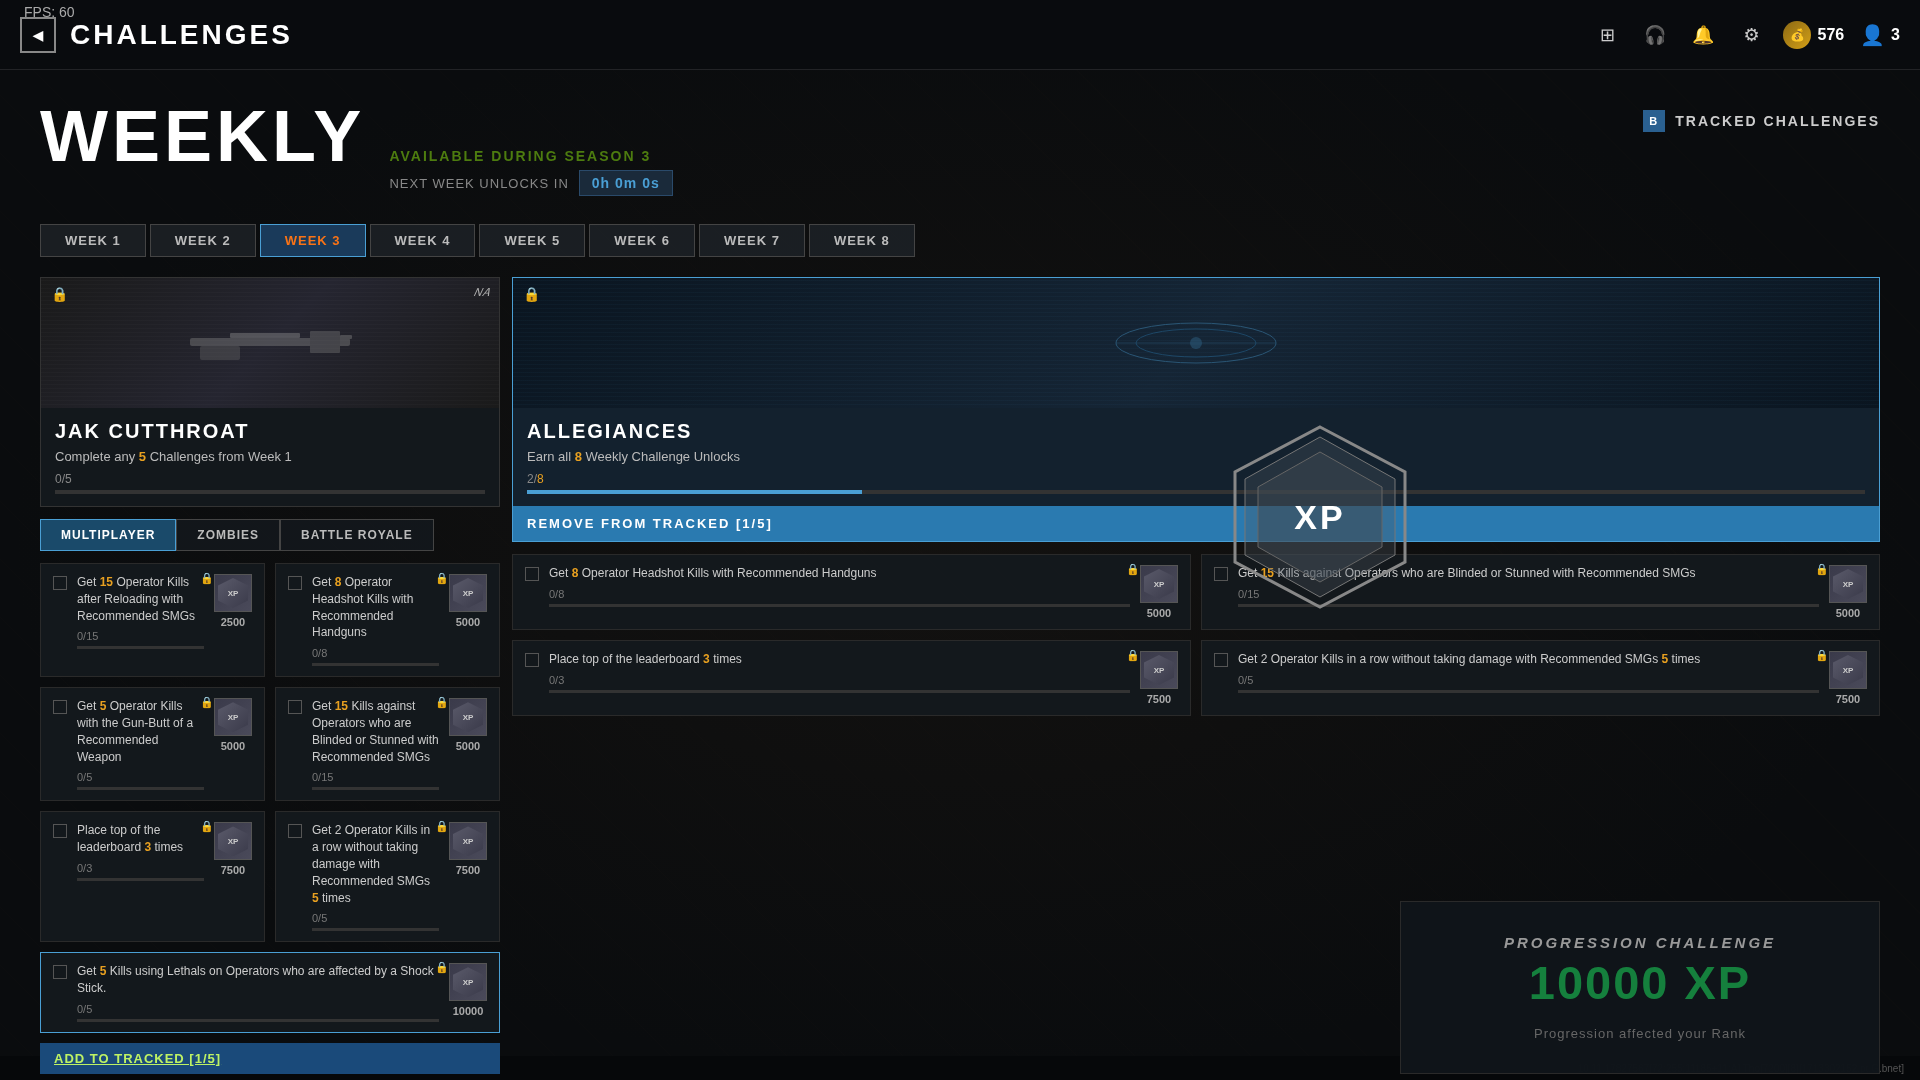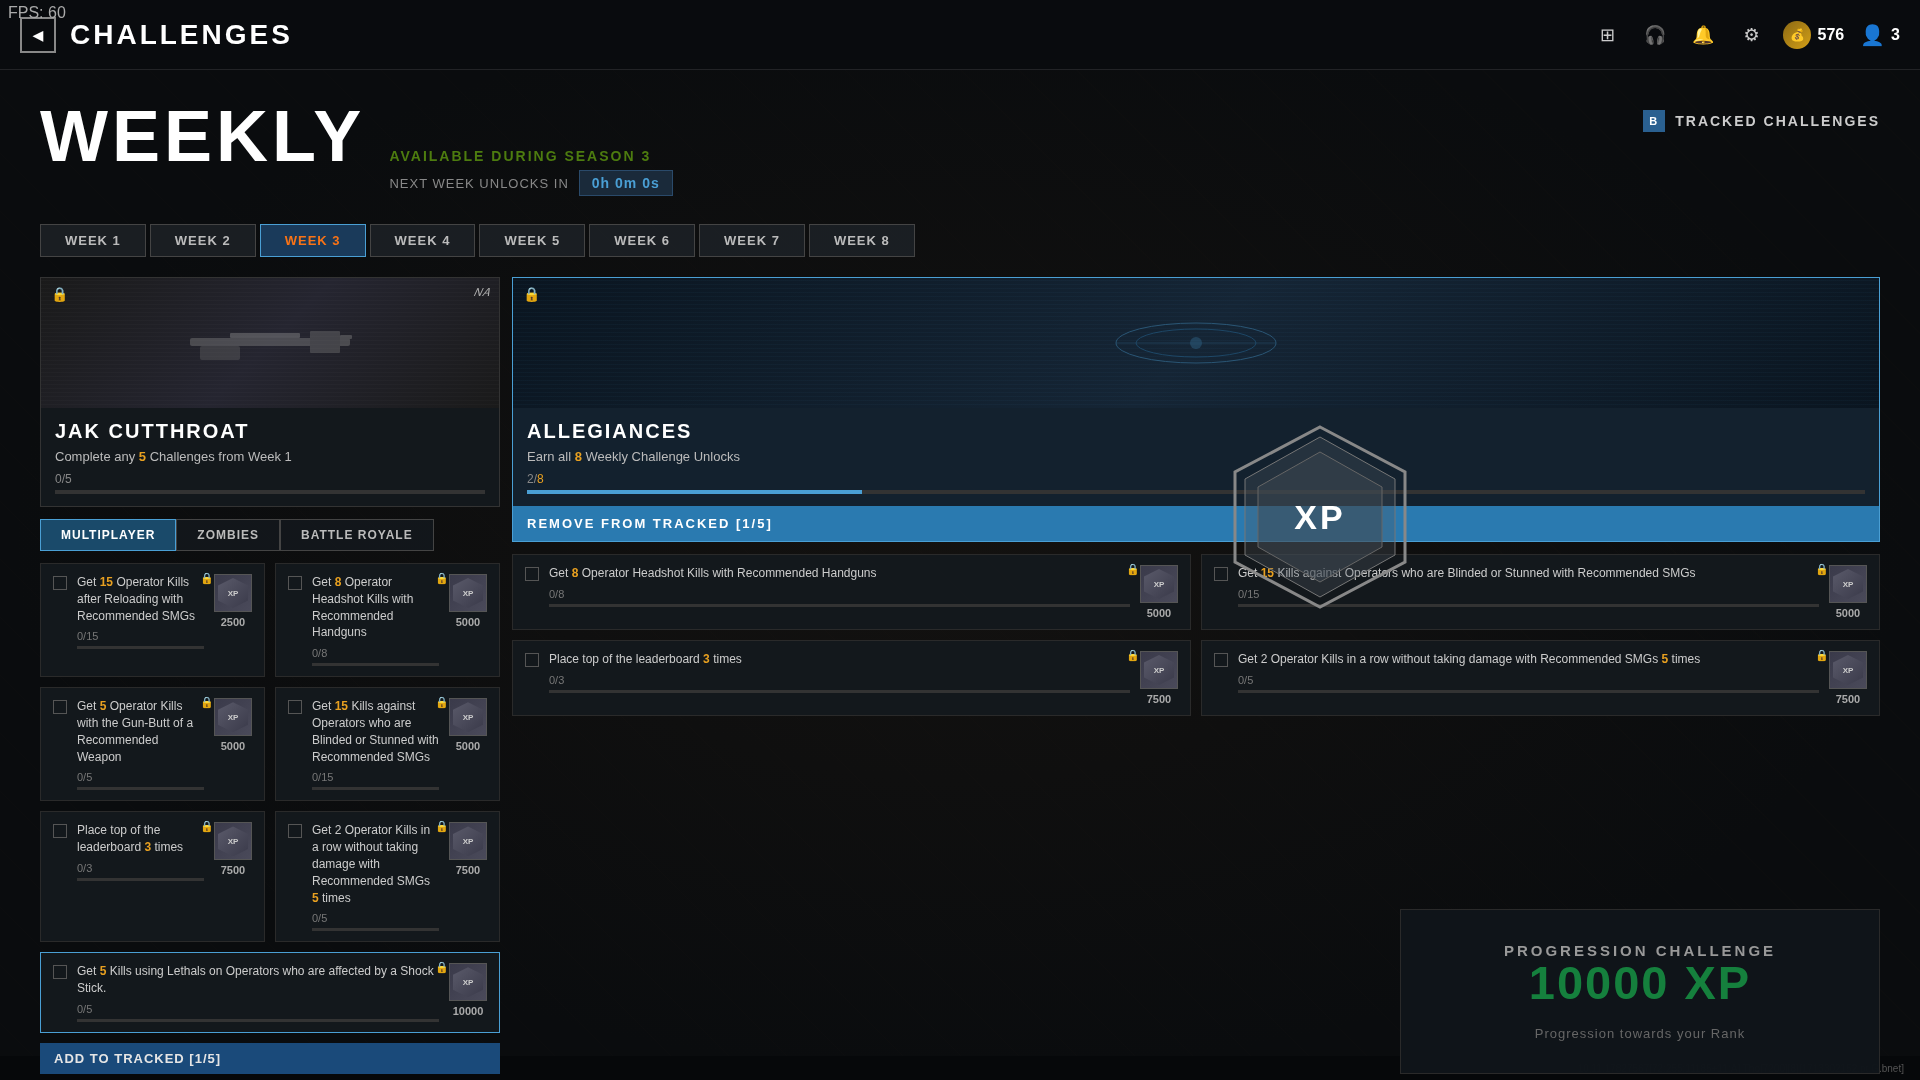--- a/index.html
+++ b/index.html
@@ -64,22 +64,22 @@
     .topbar-title {
       font-size: 28px;
       font-weight: 900;
       letter-spacing: 3px;
       color: #fff;
       text-transform: uppercase;
     }
     .fps-label {
       position: absolute;
       top: 4px;
-      left: 8px;
-      font-size: 16px;
+      left: 24px;
+      font-size: 14px;
       color: #aaa;
     }
     .topbar-right {
       margin-left: auto;
       display: flex;
       align-items: center;
       gap: 16px;
     }
     .topbar-icon {
       width: 32px;
@@ -710,21 +710,21 @@
               </div>
           </div>
           <div class="challenge-right">
             <div class="xp-badge">
                 <span class="xp-badge-text">XP</span>
               </div>
             <div class="xp-amount">10000</div>
           </div>
         </div>
 
-        <div style="grid-column:1/3;background:#1a4a7a;padding:8px 14px;font-size:13px;font-weight:700;letter-spacing:1px;color:#e5e5e5;cursor:pointer;">ADD TO TRACKED [1/5]</div>
+        <div style="grid-column:1/3;background:#1a4a7a;padding:8px 14px;font-size:13px;font-weight:700;letter-spacing:1px;color:#bef264;cursor:pointer;text-decoration:underline;">ADD TO TRACKED [1/5]</div>
 
       </div>
     </div>
 
     <div style="display:flex;flex-direction:column;gap:12px;position:relative;">
 
       <div class="allegiances-card">
         <div class="alleg-image">
           <span style="position:absolute;top:8px;left:10px;font-size:14px;color:#888;">🔒</span>
           <svg width="220" height="70" viewBox="0 0 220 70" style="opacity:0.4;">
@@ -825,23 +825,23 @@
       <div style="position:absolute;right:460px;top:140px;width:200px;height:200px;display:flex;align-items:center;justify-content:center;">
         <svg width="200" height="200" viewBox="0 0 200 200">
           <polygon points="100,10 185,55 185,145 100,190 15,145 15,55" fill="none" stroke="#888" stroke-width="3"></polygon>
           <polygon points="100,20 175,62 175,138 100,180 25,138 25,62" fill="rgba(80,90,100,0.3)" stroke="#777" stroke-width="1"></polygon>
           <polygon points="100,35 162,70 162,130 100,165 38,130 38,70" fill="rgba(60,70,80,0.5)" stroke="#666" stroke-width="1"></polygon>
         </svg>
         <div style="position:absolute;font-size:34px;font-weight:900;color:#fff;letter-spacing:3px;">XP</div>
       </div>
 
       <div style="position:absolute;right:0;bottom:0;width:480px;background:rgba(15,20,25,0.98);border:1px solid #2a2a2a;padding:32px 40px;text-align:center;">
-        <div style="font-size:15px;letter-spacing:3px;color:#999;margin-bottom:0;font-weight:600;">PROGRESSION CHALLENGE</div>
+        <div style="font-size:15px;letter-spacing:3px;color:#999;margin-bottom:8px;font-weight:600;font-style:italic;">PROGRESSION CHALLENGE</div>
         <div style="font-size:47px;font-weight:900;color:#15803d;letter-spacing:2px;line-height:1;margin-bottom:20px;">10000 XP</div>
-        <div style="font-size:13px;color:#666;letter-spacing:1px;">Progression towards your Rank</div>
+        <div style="font-size:13px;color:#666;letter-spacing:1px;">Progression affected your Rank</div>
       </div>
 
     </div>
   </div>
 </div>
 
 <div class="status-bar">
   <span>10.11.17827567[72:255:11185+11:A] Tho[7200][8][1713302152.pt.G.bnet]</span>
 </div>
 

